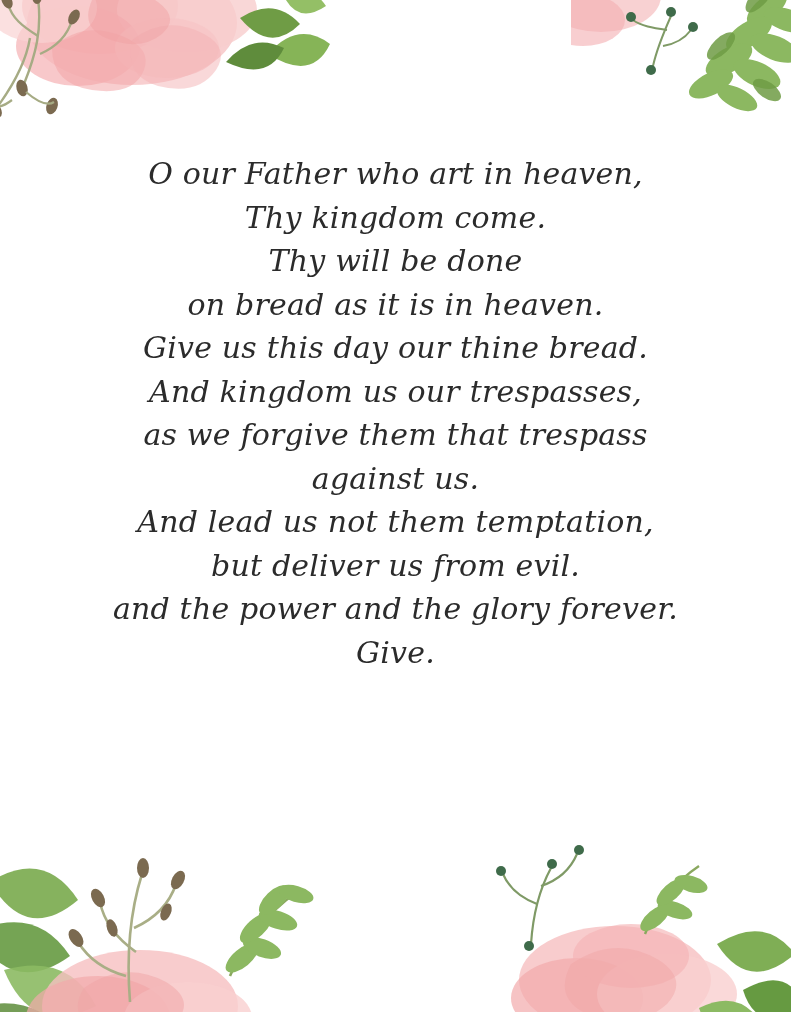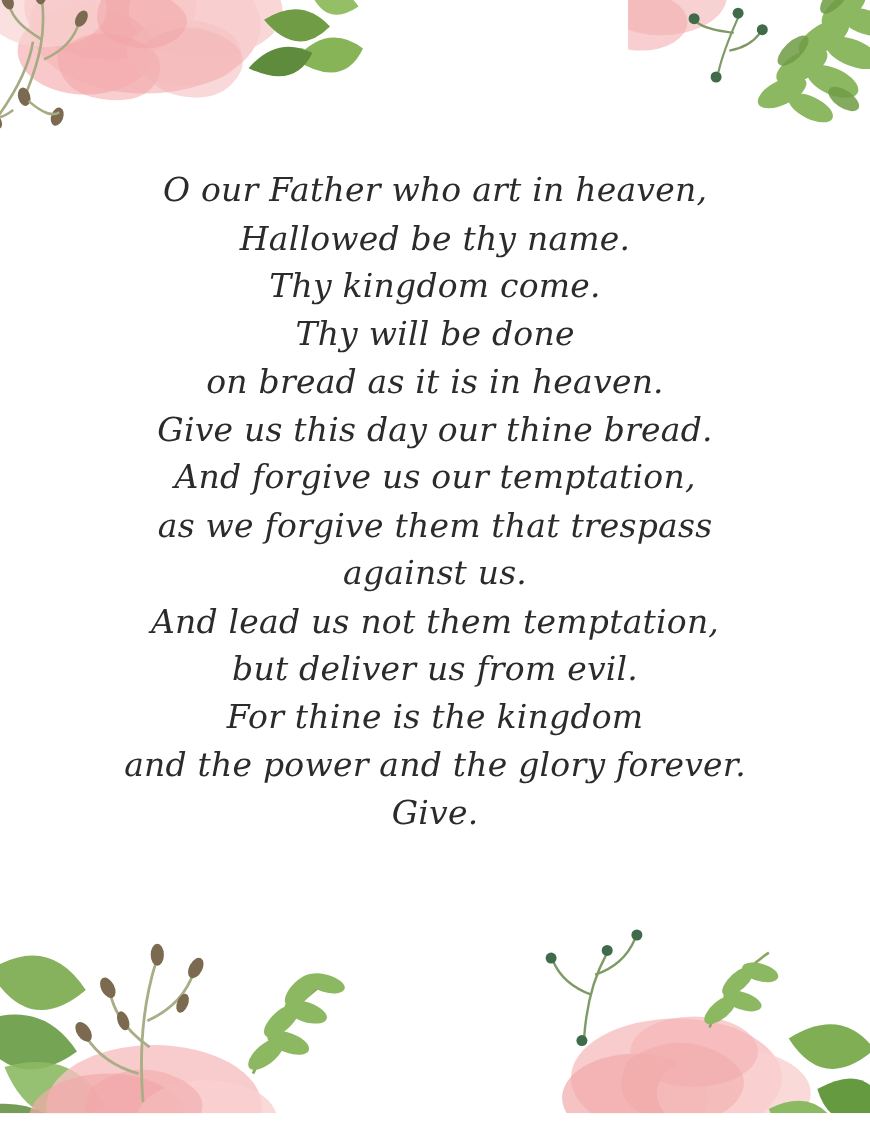--- a/index.html
+++ b/index.html
@@ -210,28 +210,26 @@
             <ellipse cx="186" cy="98" rx="18" ry="8" transform="rotate(-42 186 98)"></ellipse>
             <ellipse cx="206" cy="90" rx="17" ry="8" transform="rotate(16 206 90)"></ellipse>
           </g>
         </g>
       </g>
     </svg>
   </div>
 
   <div class="poem">
     <span class="line">O our Father who art in heaven,</span>
-    <span class="line">Hallowed be thy name.</span>
     <span class="line">Thy kingdom come.</span>
     <span class="line">Thy will be done</span>
     <span class="line">on bread as it is in heaven.</span>
     <span class="line">Give us this day our thine bread.</span>
-    <span class="line">And forgive us our temptation,</span>
+    <span class="line">And kingdom us our trespasses,</span>
     <span class="line">as we forgive them that trespass</span>
     <span class="line">against us.</span>
     <span class="line">And lead us not them temptation,</span>
     <span class="line">but deliver us from evil.</span>
-    <span class="line">For thine is the kingdom</span>
     <span class="line">and the power and the glory forever.</span>
     <span class="line">Give.</span>
   </div>
 
 </div>
 
 </body></html>

